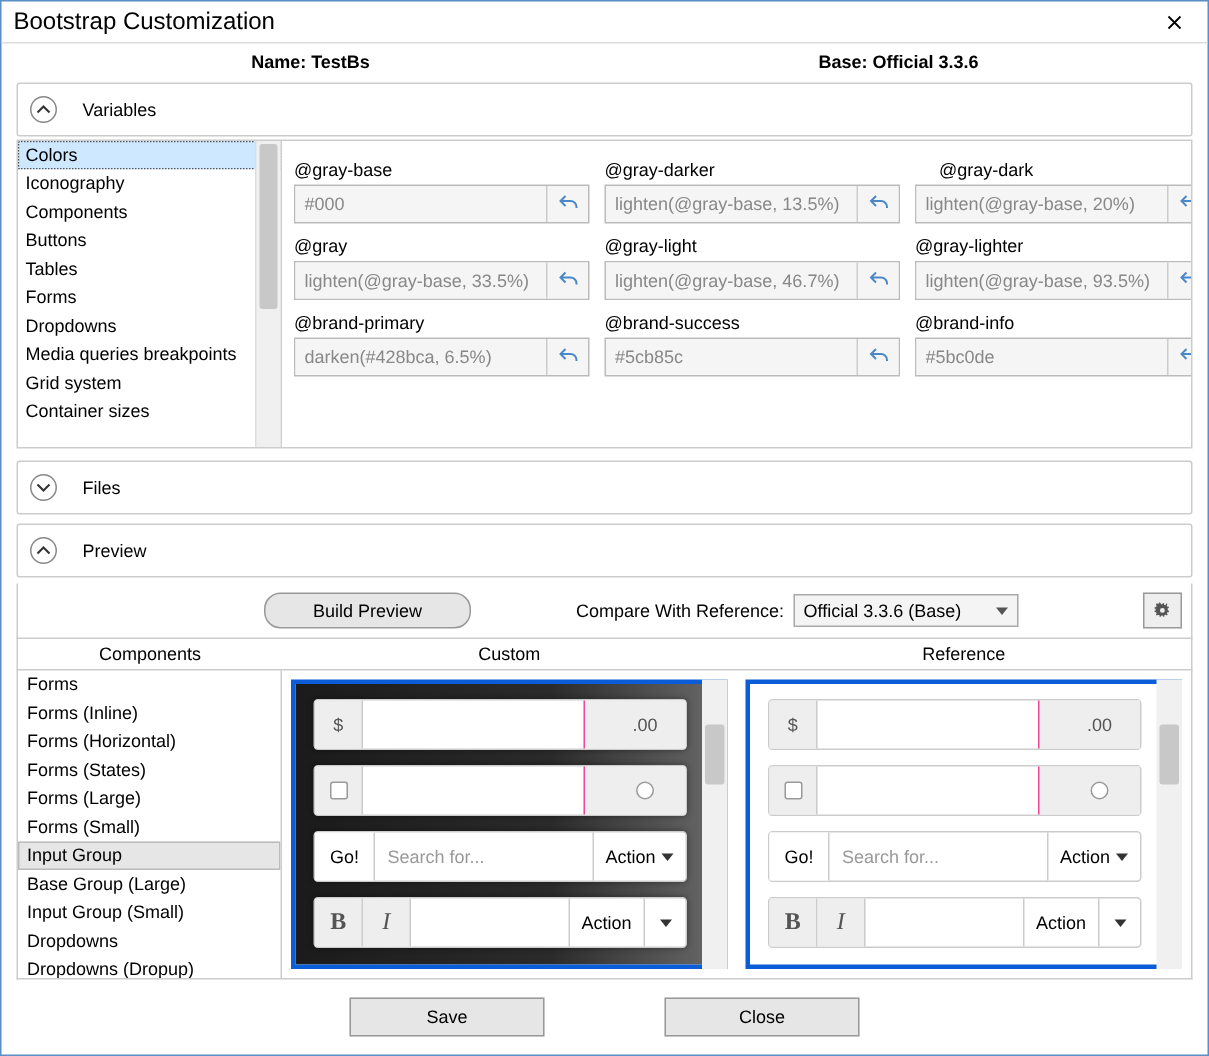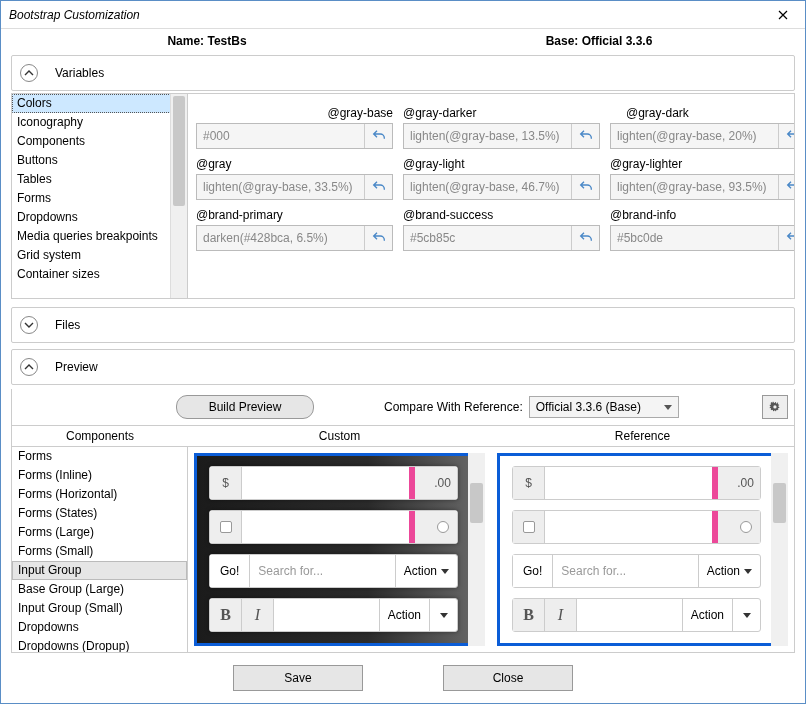--- a/index.html
+++ b/index.html
@@ -1,19 +1,19 @@
 <!DOCTYPE html>
 <html><head>
 <meta charset="utf-8">
 <style>
   * { box-sizing: border-box; }
   html, body { margin:0; padding:0; font-family: "Segoe UI", Tahoma, sans-serif; font-size:12px; color:#000; background:#fff; }
   .window { width:806px; height:704px; border:1px solid #5a8ec6; display:flex; flex-direction:column; }
   .titlebar { height:28px; display:flex; align-items:center; justify-content:space-between; padding:0 0 0 8px; border-bottom:1px solid #ddd; }
-  .titlebar .title { font-size:12px;font-style:italic; }
+  .titlebar .title { font-size:16px; }
   .titlebar .close { width:44px; height:28px; display:flex; align-items:center; justify-content:center; }
   .titlebar .close svg { width:10px; height:10px; }
 
   .header-row { display:flex; height:22px; align-items:center; padding:4px 10px 2px; font-size:12px; }
   .header-row > div { flex:1; text-align:center; }
   .header-row b { font-weight:600; }
 
   .section-bar { display:flex; align-items:center; gap:17px; padding:8px 8px; border:1px solid #ccc; margin:4px 10px 0; border-radius:2px; background:#fff; }
   .chev-btn { width:18px; height:18px; border:1px solid #888; border-radius:50%; display:flex; align-items:center; justify-content:center; background:#fff; }
   .chev-btn svg { width:10px; height:10px; }
@@ -56,21 +56,21 @@
   .frame { border:3px solid #0b5dd7; height:100%; position:relative; overflow:hidden; }
   .frame.dark { background:linear-gradient(90deg,#1b1b1b 0%, #2b2b2b 60%, #6a6a6a 100%); }
   .frame.light { background:#fff; }
   .pv-scroll { position:absolute; right:0; top:0; bottom:0; width:17px; background:#f0f0f0; }
   .pv-scroll .pthumb{ position:absolute; left:2px; right:2px; top:30px; height:40px; background:#c8c8c8; border-radius:2px;}
   .pane .pv-scroll{ right:6px; top:6px; bottom:6px; }
 
   .widget { background:#fff; border:1px solid #ccc; border-radius:3px; margin:10px 24px 0 12px; height:34px; display:flex; align-items:stretch;}
   .frame.dark .widget{ box-shadow:0 0 4px rgba(0,0,0,.4);}
   .addon { background:#eee; border-right:1px solid #ccc; display:flex; align-items:center; justify-content:center; width:32px; color:#555;}
-  .addon.right{border-left:6px solid #ec4899; border-right:none; width:48px;padding-left:13px;}
+  .addon.right{border-left:1px solid #ec4899; border-right:none; width:68px;padding-left:13px;}
   .wfill{flex:1;}
   .chk{ width:12px; height:12px; border:1px solid #999; background:#fff; border-radius:2px;}
   .radio{ width:12px; height:12px; border:1px solid #999; border-radius:50%; background:#fff;}
   .gobtn{ background:#fff; border-right:1px solid #ccc; display:flex; align-items:center; padding:0 10px;}
   .placeholder{ color:#999; display:flex; align-items:center; padding:0 8px; flex:1;}
   .dropdown{ border-left:1px solid #ccc; display:flex; align-items:center; padding:0 8px; gap:4px;}
   .caret{ width:0;height:0;border-left:4px solid transparent;border-right:4px solid transparent;border-top:5px solid #333;}
   .tb-b{font-weight:bold;font-family:serif;font-size:16px;}
   .tb-i{font-style:italic;font-family:serif;font-size:16px;}
   .dd-split{border-left:1px solid #ccc; width:28px; display:flex; align-items:center; justify-content:center;}
@@ -117,21 +117,21 @@
           <div class="cat-item">Dropdowns</div>
           <div class="cat-item">Media queries breakpoints</div>
           <div class="cat-item">Grid system</div>
           <div class="cat-item">Container sizes</div>
         </div>
       <div class="cat-scroll">
           <div class="thumb"></div>
         </div>
     </div>
     <div class="vars-grid" id="vars-grid">
-        <div class="vg-label vg-row1" style="grid-area: 1 / 1; text-align: right;">@gray-base</div>
+        <div class="vg-label vg-row1" style="grid-area: 1 / 1;">@gray-base</div>
         <div class="vg-field" style="grid-area: 2 / 1;">
           <input value="#000" style="">
           <div class="reset">
             <svg viewBox="0 0 24 24">
               <path d="M9 14l-5-5 5-5M4 9h10a6 6 0 016 6v1"></path>
             </svg>
           </div>
         </div>
         <div class="vg-label vg-row1" style="grid-area: 1 / 2;">@gray-darker</div>
         <div class="vg-field" style="grid-area: 2 / 2;">

